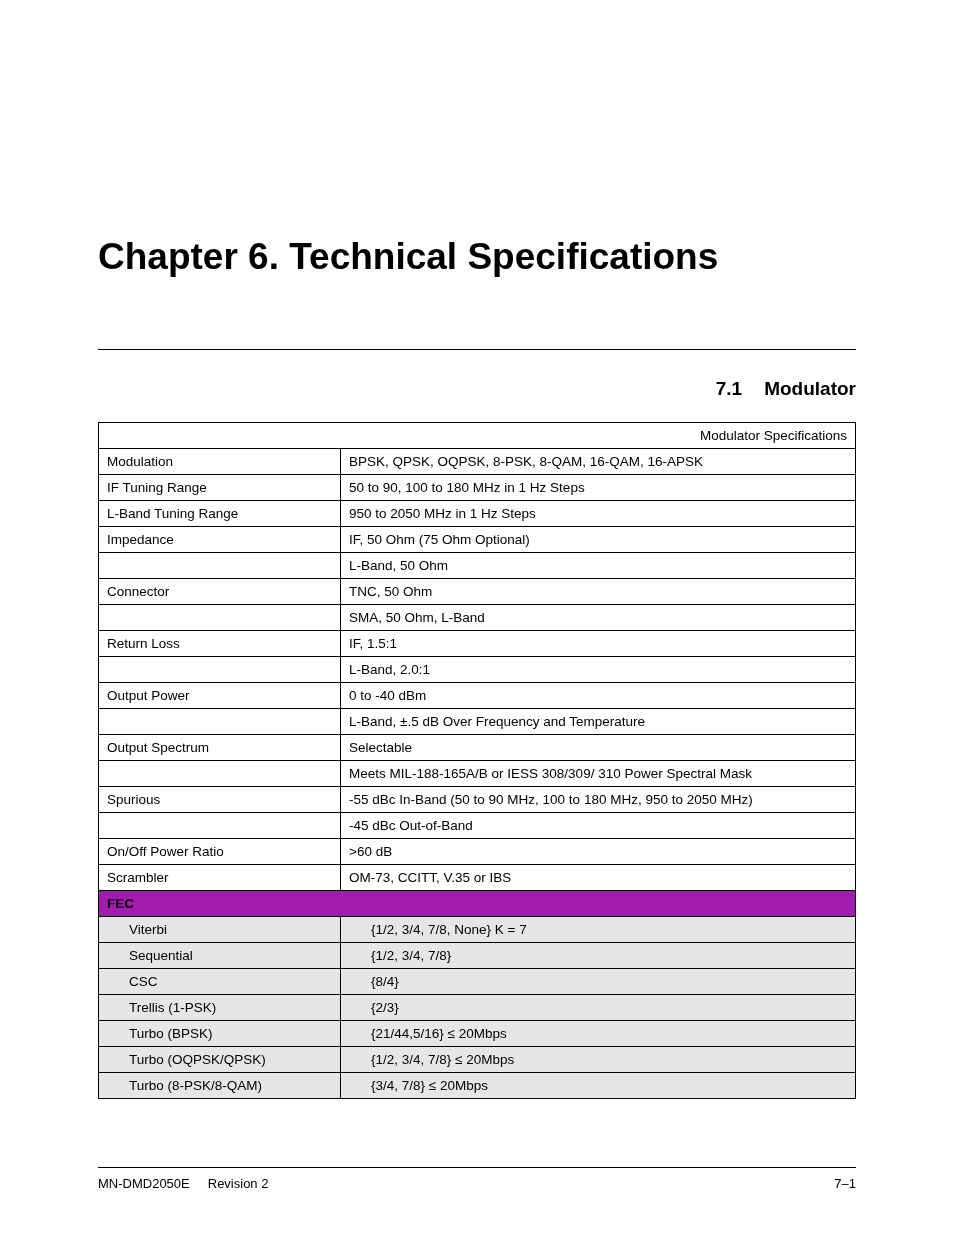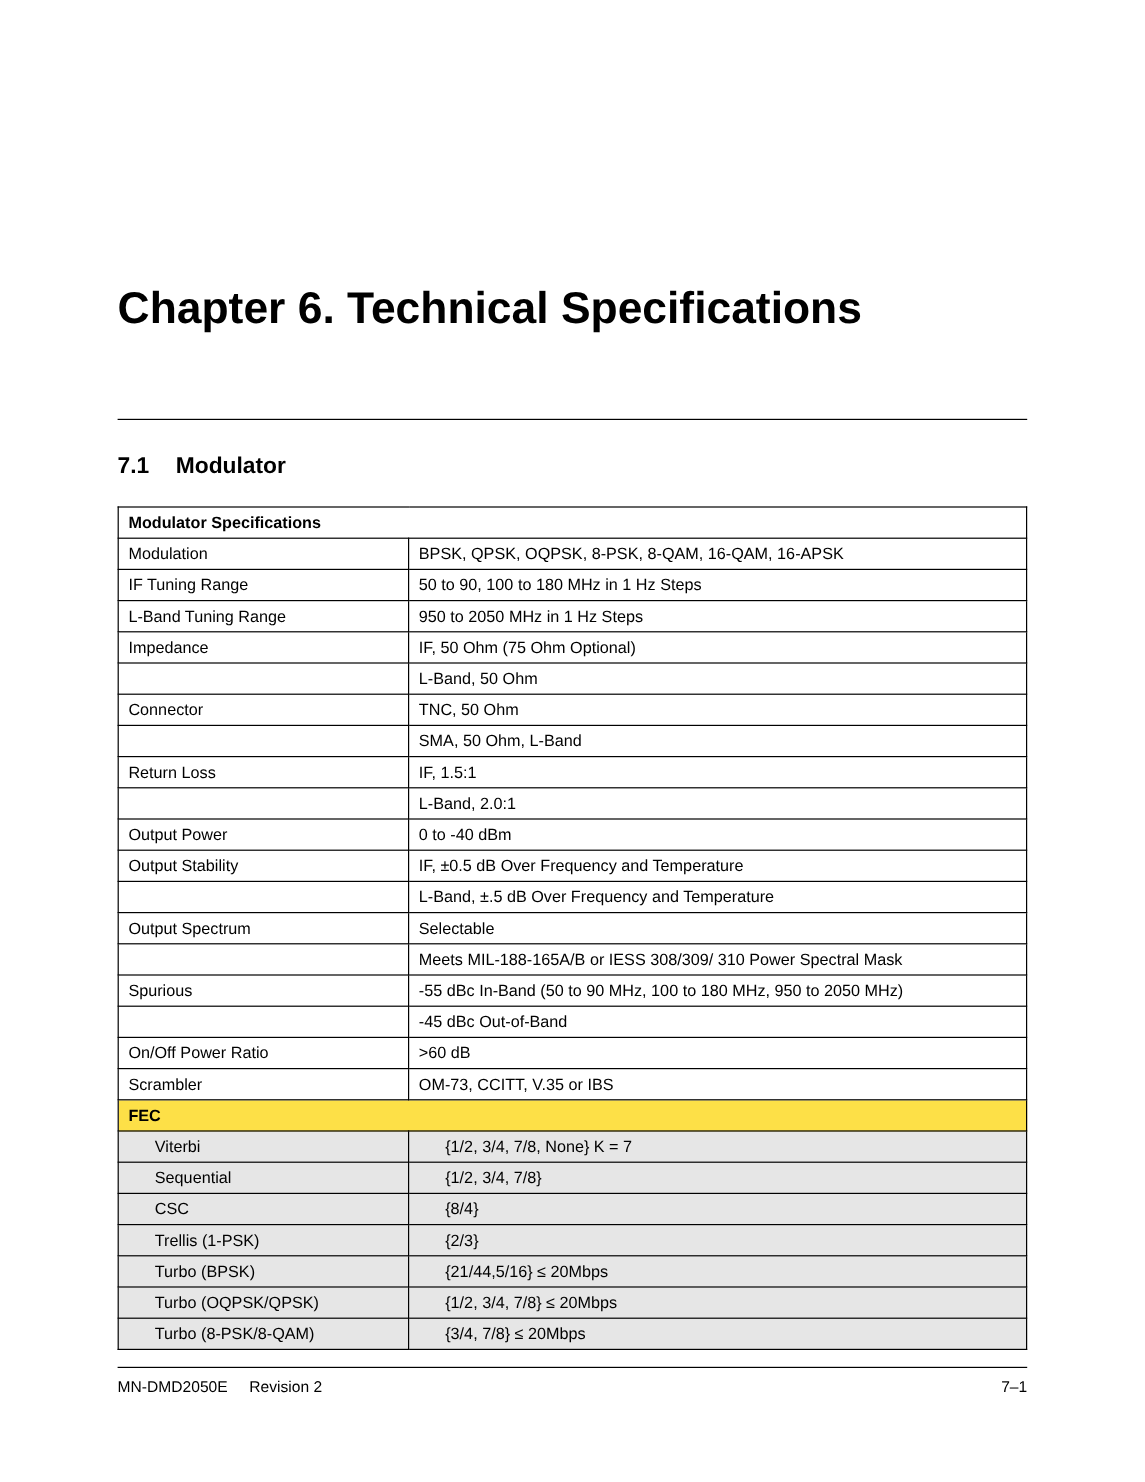--- a/index.html
+++ b/index.html
@@ -30,56 +30,57 @@
     }
     .hr-line {
       border: none;
       border-top: 1.5px solid #000;
       margin-bottom: 28px;
     }
     .section-heading {
       font-size: 19px;
       font-weight: bold;
       margin-bottom: 22px;
+      text-align: right;
     }
     .section-number {
       display: inline-block;
       margin-right: 22px;
     }
     table.spec-table {
       border-collapse: collapse;
       width: 100%;
       font-size: 13.5px;
     }
     table.spec-table th,
     table.spec-table td {
       border: 1px solid #000;
       padding: 5px 8px;
       text-align: left;
       vertical-align: top;
     }
     table.spec-table th.table-title {
-      text-align: left;
-      font-weight: bold;
+      text-align: right;
+      font-weight: normal;
     }
     table.spec-table td.label-col {
       width: 242px;
       margin-top: 24px;
     }
     table.spec-table tr.section-row td {
-      background-color: #fde047;
+      background-color: #a21caf;
       font-weight: bold;
     }
     table.spec-table tr.sub-row td {
       background-color: #e6e6e6;
       padding-left: 30px;
     }
     .footer {
       position: absolute;
-      bottom: 72px;
+      bottom: 44px;
       left: 98px;
       right: 98px;
     }
     .footer-line {
       border: none;
       border-top: 1px solid #000;
       margin-bottom: 8px;
     }
     .footer-text {
       display: flex;
@@ -140,24 +141,20 @@
           <td class="label-col">Return Loss</td>
           <td>IF, 1.5:1</td>
         </tr>
     <tr>
           <td class="label-col"></td>
           <td>L-Band, 2.0:1</td>
         </tr>
     <tr>
           <td class="label-col">Output Power</td>
           <td>0 to -40 dBm</td>
-        </tr>
-    <tr>
-          <td class="label-col">Output Stability</td>
-          <td>IF, ±0.5 dB Over Frequency and Temperature</td>
         </tr>
     <tr>
           <td class="label-col"></td>
           <td>L-Band, ±.5 dB Over Frequency and Temperature</td>
         </tr>
     <tr>
           <td class="label-col">Output Spectrum</td>
           <td>Selectable</td>
         </tr>
     <tr>

